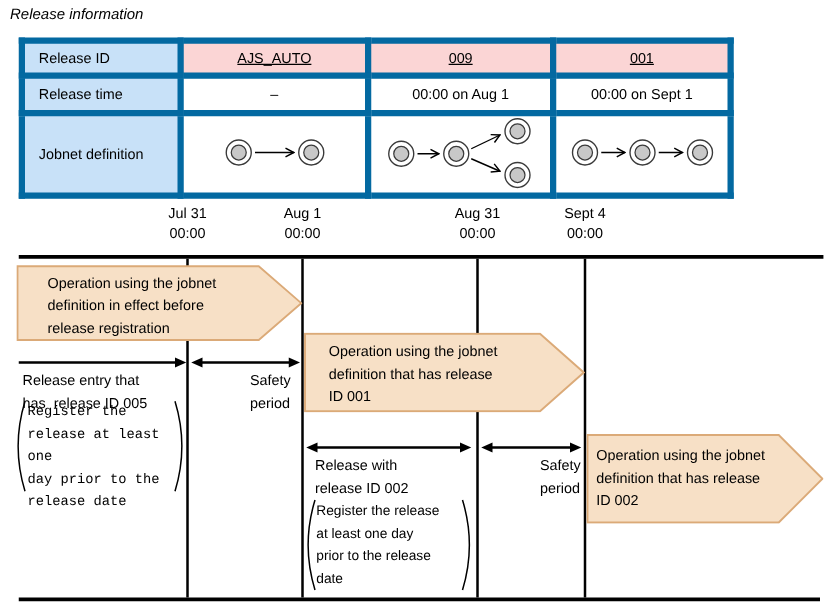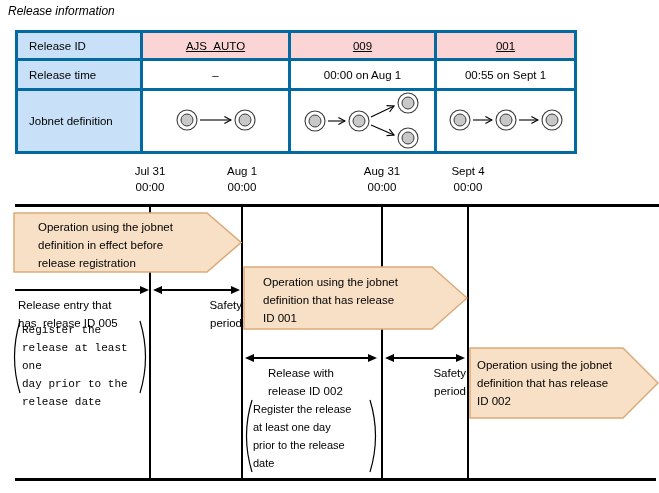--- a/index.html
+++ b/index.html
@@ -6,21 +6,21 @@
   #stage{
     position:relative;width:659px;height:493px;background:#fff;
     font-family:"Liberation Sans","DejaVu Sans",sans-serif;
     font-size:11.5px;color:#000;overflow:hidden;
   }
   .abs{position:absolute;}
   
   #diagram-title{left:8px;top:4px;font-size:12px;font-style:italic;}
   
   #release-table{left:15px;top:30px;border-collapse:collapse;table-layout:fixed;}
-  #release-table td{border:3px solid #0369a1;padding:0 6px;text-align:center;vertical-align:middle;}
+  #release-table td{border:5px solid #0369a1;padding:0 6px;text-align:center;vertical-align:middle;}
   #release-table{border:2px solid #000;}
   #release-table td.rowhead{background:var(--header-bg);text-align:left;padding-left:11px;}
   #release-table tr.id-row td.data{background:var(--id-row-bg);text-decoration:underline;}
   .c0{width:105px;} .c1{width:133px;} .c2{width:131px;} .c3{width:125px;}
   .r0{height:28px;} .r1{height:30px;} .r2{height:60px;margin-left:28px;}
   
   .jnode-outer{fill:#fff;stroke:#3a3a3a;stroke-width:1.1;}
   .jnode-inner{fill:var(--node-fill);stroke:#3a3a3a;stroke-width:1;}
   .jlink{stroke:#000;stroke-width:1.1;fill:none;}
   
@@ -35,21 +35,21 @@
   .aline{background:#000;height:1.5px;z-index:4;}
   .ahead{width:0;height:0;border-top:4px solid transparent;border-bottom:4px solid transparent;z-index:4;}
   .ahead.right{border-left:9px solid #000;}
   .ahead.left{border-right:9px solid #000;}
   
   .note{z-index:4;}
   .paren{position:absolute;top:0;}
   .paren path{stroke:#000;stroke-width:1.2;fill:none;}
   .note-text{position:absolute;top:3px;line-height:18px;white-space:pre-wrap;font-size:11px;}
   .span-label{z-index:4;line-height:18px;white-space:pre-wrap;}
-  .center{text-align:right;}
+  .center{text-align:left;padding-left:48px;}
 </style>
 </head>
 <body>
 
 <div id="stage">
 
   <svg width="0" height="0" style="position:absolute">
     <defs>
       <marker id="jarrow" viewBox="0 0 10 10" refX="9" refY="5" markerWidth="8" markerHeight="8" orient="auto">
         <path d="M1.5,1 L9,5 L1.5,9" fill="none" stroke="#000" stroke-width="1.3"></path>
@@ -64,21 +64,21 @@
         <tr class="r0 id-row">
       <td class="rowhead c0">Release ID</td>
       <td class="data c1">AJS_AUTO</td>
       <td class="data c2">009</td>
       <td class="data c3">001</td>
     </tr>
     <tr class="r1">
       <td class="rowhead c0">Release time</td>
       <td class="c1">–</td>
       <td class="c2">00:00 on Aug 1</td>
-      <td class="c3">00:55 on Sept 1</td>
+      <td class="c3">00:00 on Sept 1</td>
     </tr>
     <tr class="r2">
       <td class="rowhead c0">Jobnet definition</td>
       <td class="c1">
         <svg width="92" height="44">
           <circle class="jnode-outer" cx="17" cy="22" r="10"></circle>
               <circle class="jnode-inner" cx="17" cy="22" r="6"></circle>
           <circle class="jnode-outer" cx="75" cy="22" r="10"></circle>
               <circle class="jnode-inner" cx="75" cy="22" r="6"></circle>
           <line class="jlink" x1="30" y1="22" x2="61" y2="22" marker-end="url(#jarrow)"></line>
@@ -178,21 +178,21 @@
   <div class="abs ahead right" style="left:368px;top:354px;"></div>
 
   <div class="abs ahead left" style="left:385px;top:354px;"></div>
   <div class="abs aline" style="left:393px;top:357px;width:64px;"></div>
   <div class="abs ahead right" style="left:456px;top:354px;"></div>
 
   <div class="abs span-label" style="left:18px;top:296px;">Release entry that
 has  release ID 005</div>
   <div class="abs span-label center" style="left:152px;top:296px;width:90px;">Safety
 period</div>
-  <div class="abs span-label" style="left:252px;top:364px;margin-left:16px;">Release with
+  <div class="abs span-label" style="left:252px;top:364px;">Release with
 release ID 002</div>
   <div class="abs span-label center" style="left:384px;top:364px;width:82px;">Safety
 period</div>
 
   <div class="abs note" style="left:8px;top:318px;width:144px;height:78px;font-family:Liberation Mono, monospace;">
     <svg class="paren" style="left:0;" width="14" height="78">
         <path d="M12,3 Q1,39 12,75"></path>
       </svg>
     <svg class="paren" style="left:130px;" width="14" height="78">
         <path d="M2,3 Q13,39 2,75"></path>

